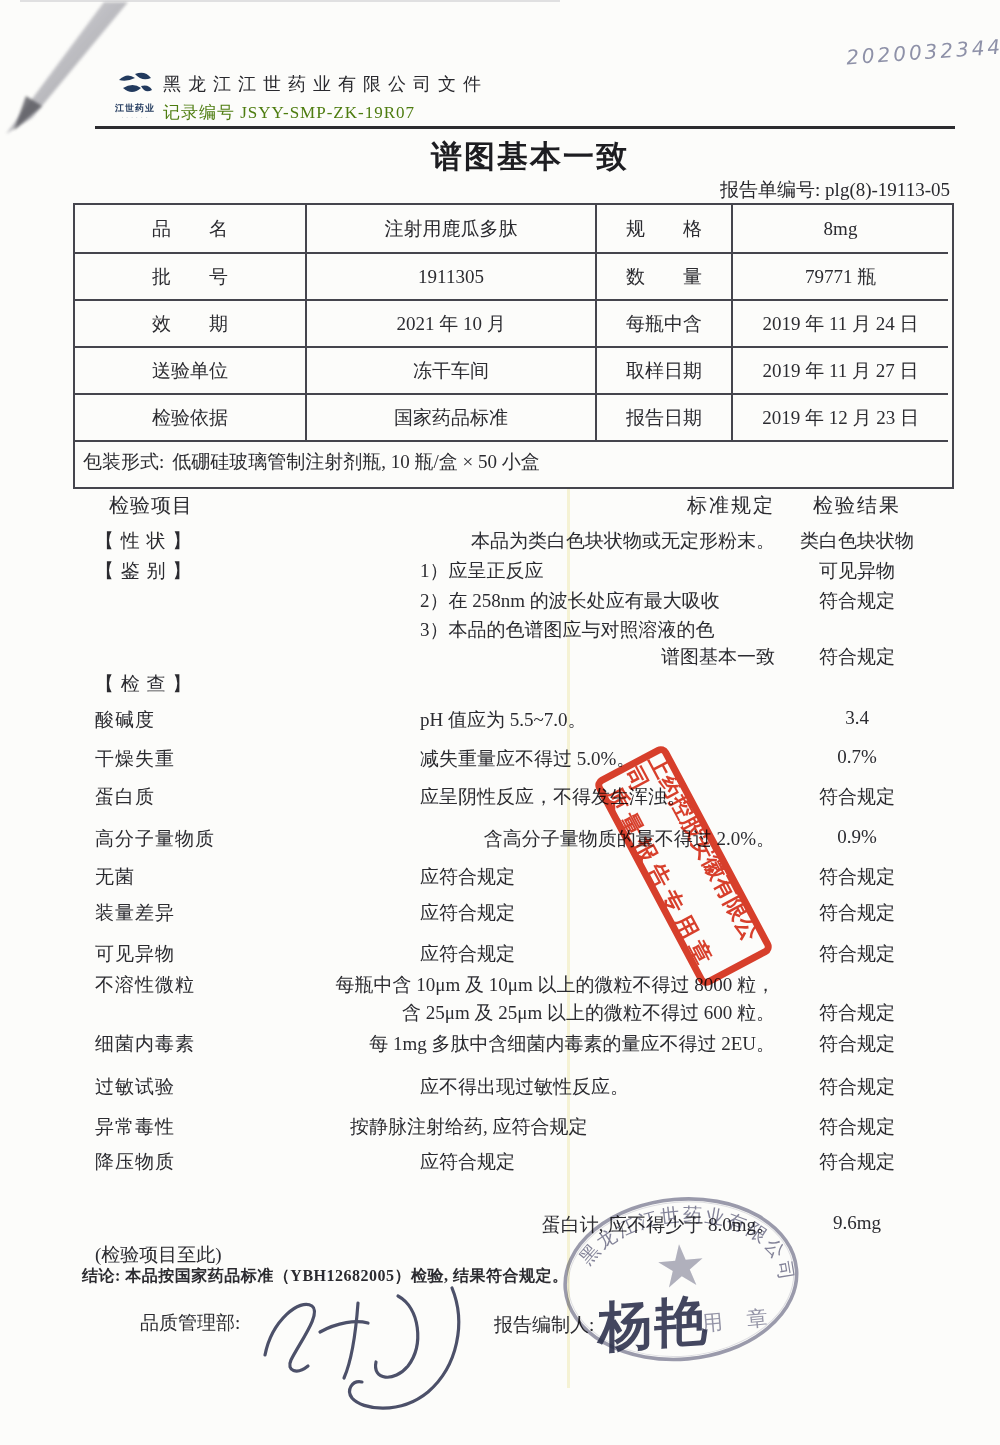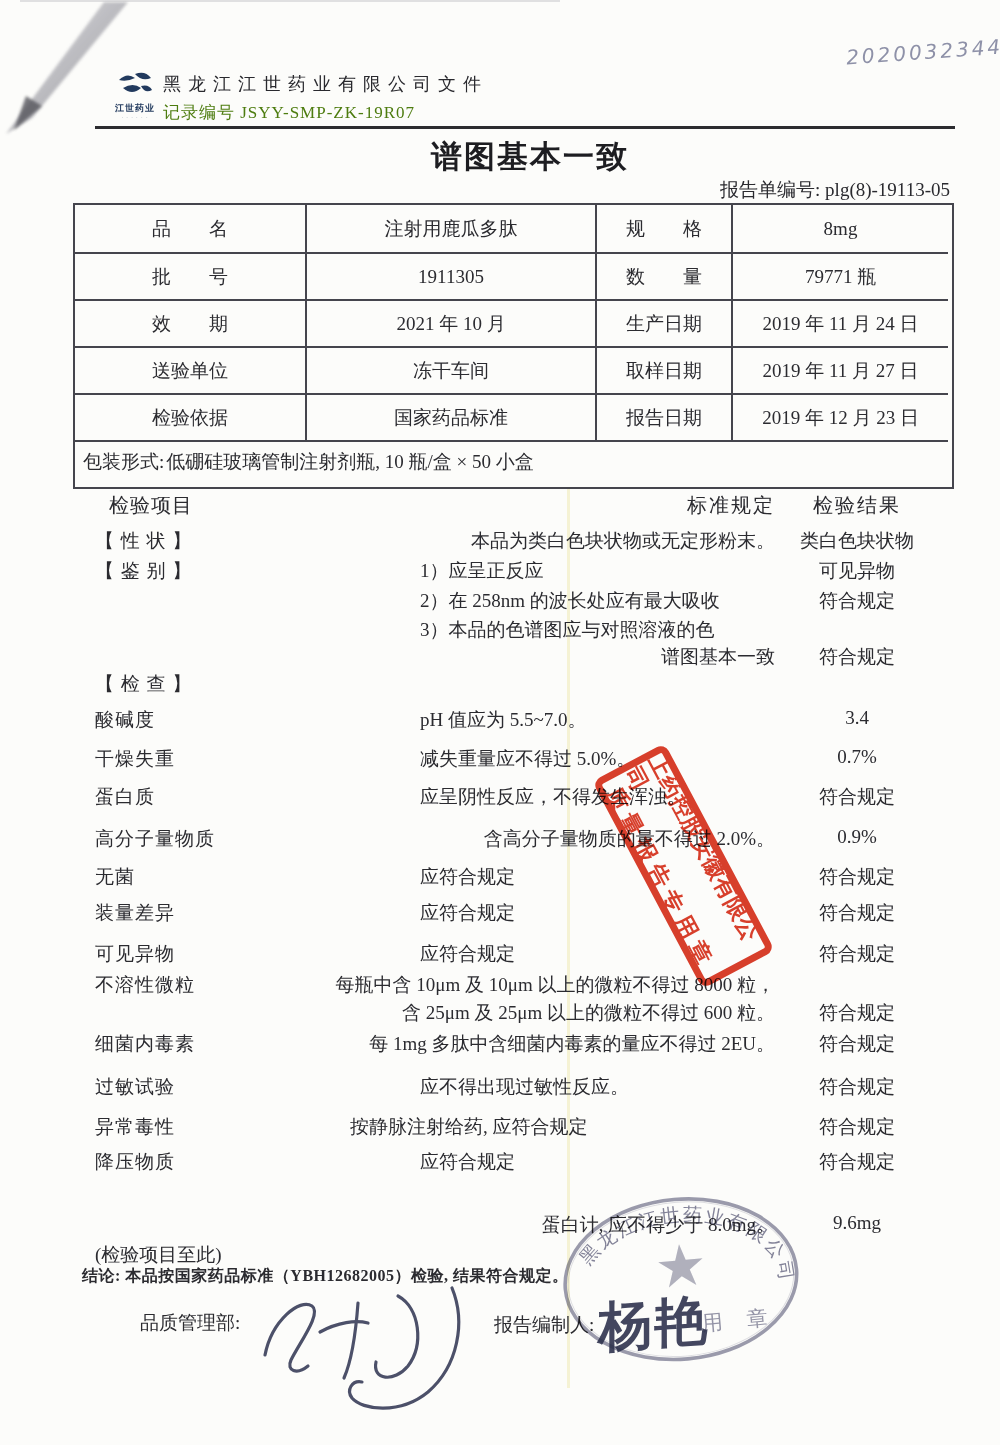--- a/index.html
+++ b/index.html
@@ -46,21 +46,21 @@
   }
   .itable .cell{
     border-left:2px solid var(--border_ink);border-top:2px solid var(--border_ink);
     display:flex;align-items:center;justify-content:center;text-align:center;
     overflow:hidden;
   }
   .itable .cell.c0{border-left:none;}
   .itable .cell.r0{border-top:none;}
   .itable .pack{
     grid-column:1 / 5;height:40px;border-top:2px solid var(--border_ink);
-    display:flex;align-items:center;padding-left:8px;gap:2px;font-size:19px;
+    display:flex;align-items:center;padding-left:8px;gap:8px;font-size:19px;
   }
   
   .rw{position:absolute;left:95px;width:865px;height:30px;font-size:19px;white-space:nowrap;}
   .rw .ri{position:absolute;left:0;width:205px;letter-spacing:1px;}
   .rw .rs{position:absolute;left:200px;width:480px;text-align:right;box-sizing:border-box;}
   .rw .rs.sl{text-align:left;padding-left:125px;}
   .rw .rs.sl2{text-align:left;padding-left:55px;}
   .rw .rr{position:absolute;left:672px;width:180px;text-align:center;}
   .rhdr{font-size:20px;letter-spacing:2px;font-family:Liberation Serif, serif;}
   .endnote{left:95px;top:1242px;font-size:19px;}
@@ -136,21 +136,21 @@
     <div class="cell r0">规　　格</div>
     <div class="cell r0">8mg</div>
 
     <div class="cell c0">批　　号</div>
     <div class="cell">1911305</div>
     <div class="cell">数　　量</div>
     <div class="cell">79771 瓶</div>
 
     <div class="cell c0">效　　期</div>
     <div class="cell">2021 年 10 月</div>
-    <div class="cell">生产日期</div>
+    <div class="cell">每瓶中含</div>
     <div class="cell">2019 年 11 月 24 日</div>
 
     <div class="cell c0">送验单位</div>
     <div class="cell">冻干车间</div>
     <div class="cell">取样日期</div>
     <div class="cell">2019 年 11 月 27 日</div>
 
     <div class="cell c0">检验依据</div>
     <div class="cell">国家药品标准</div>
     <div class="cell">报告日期</div>

